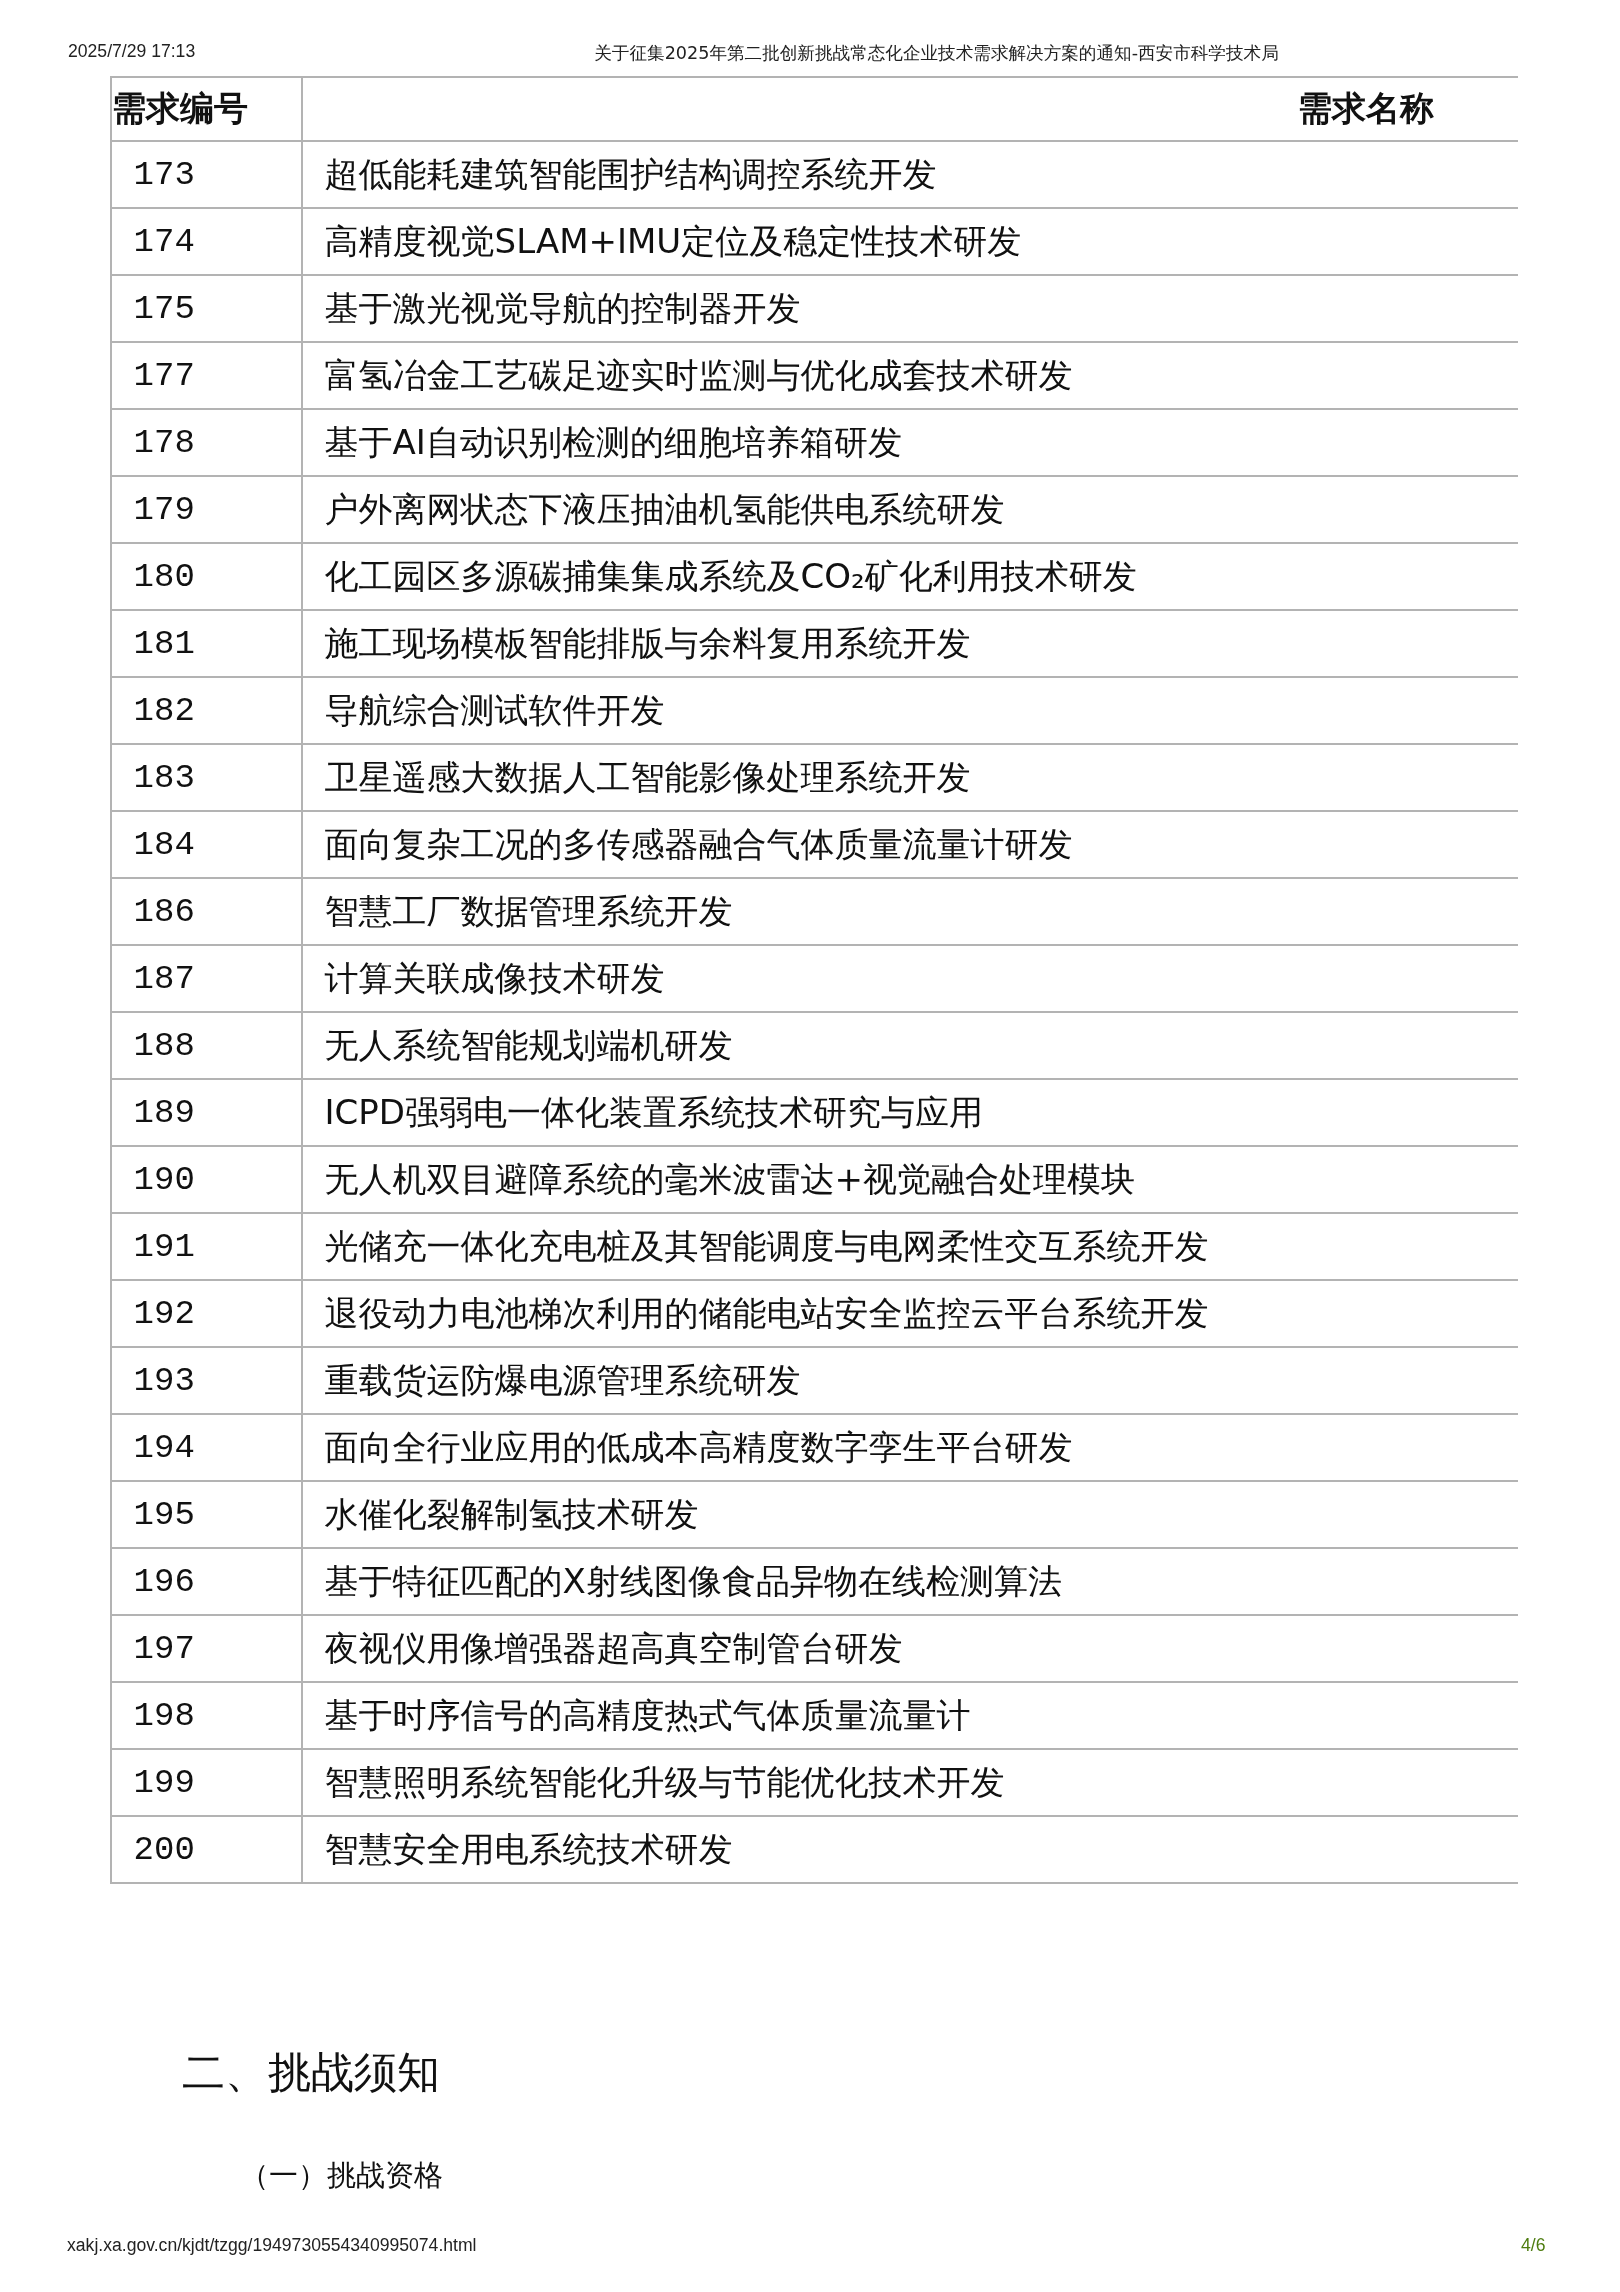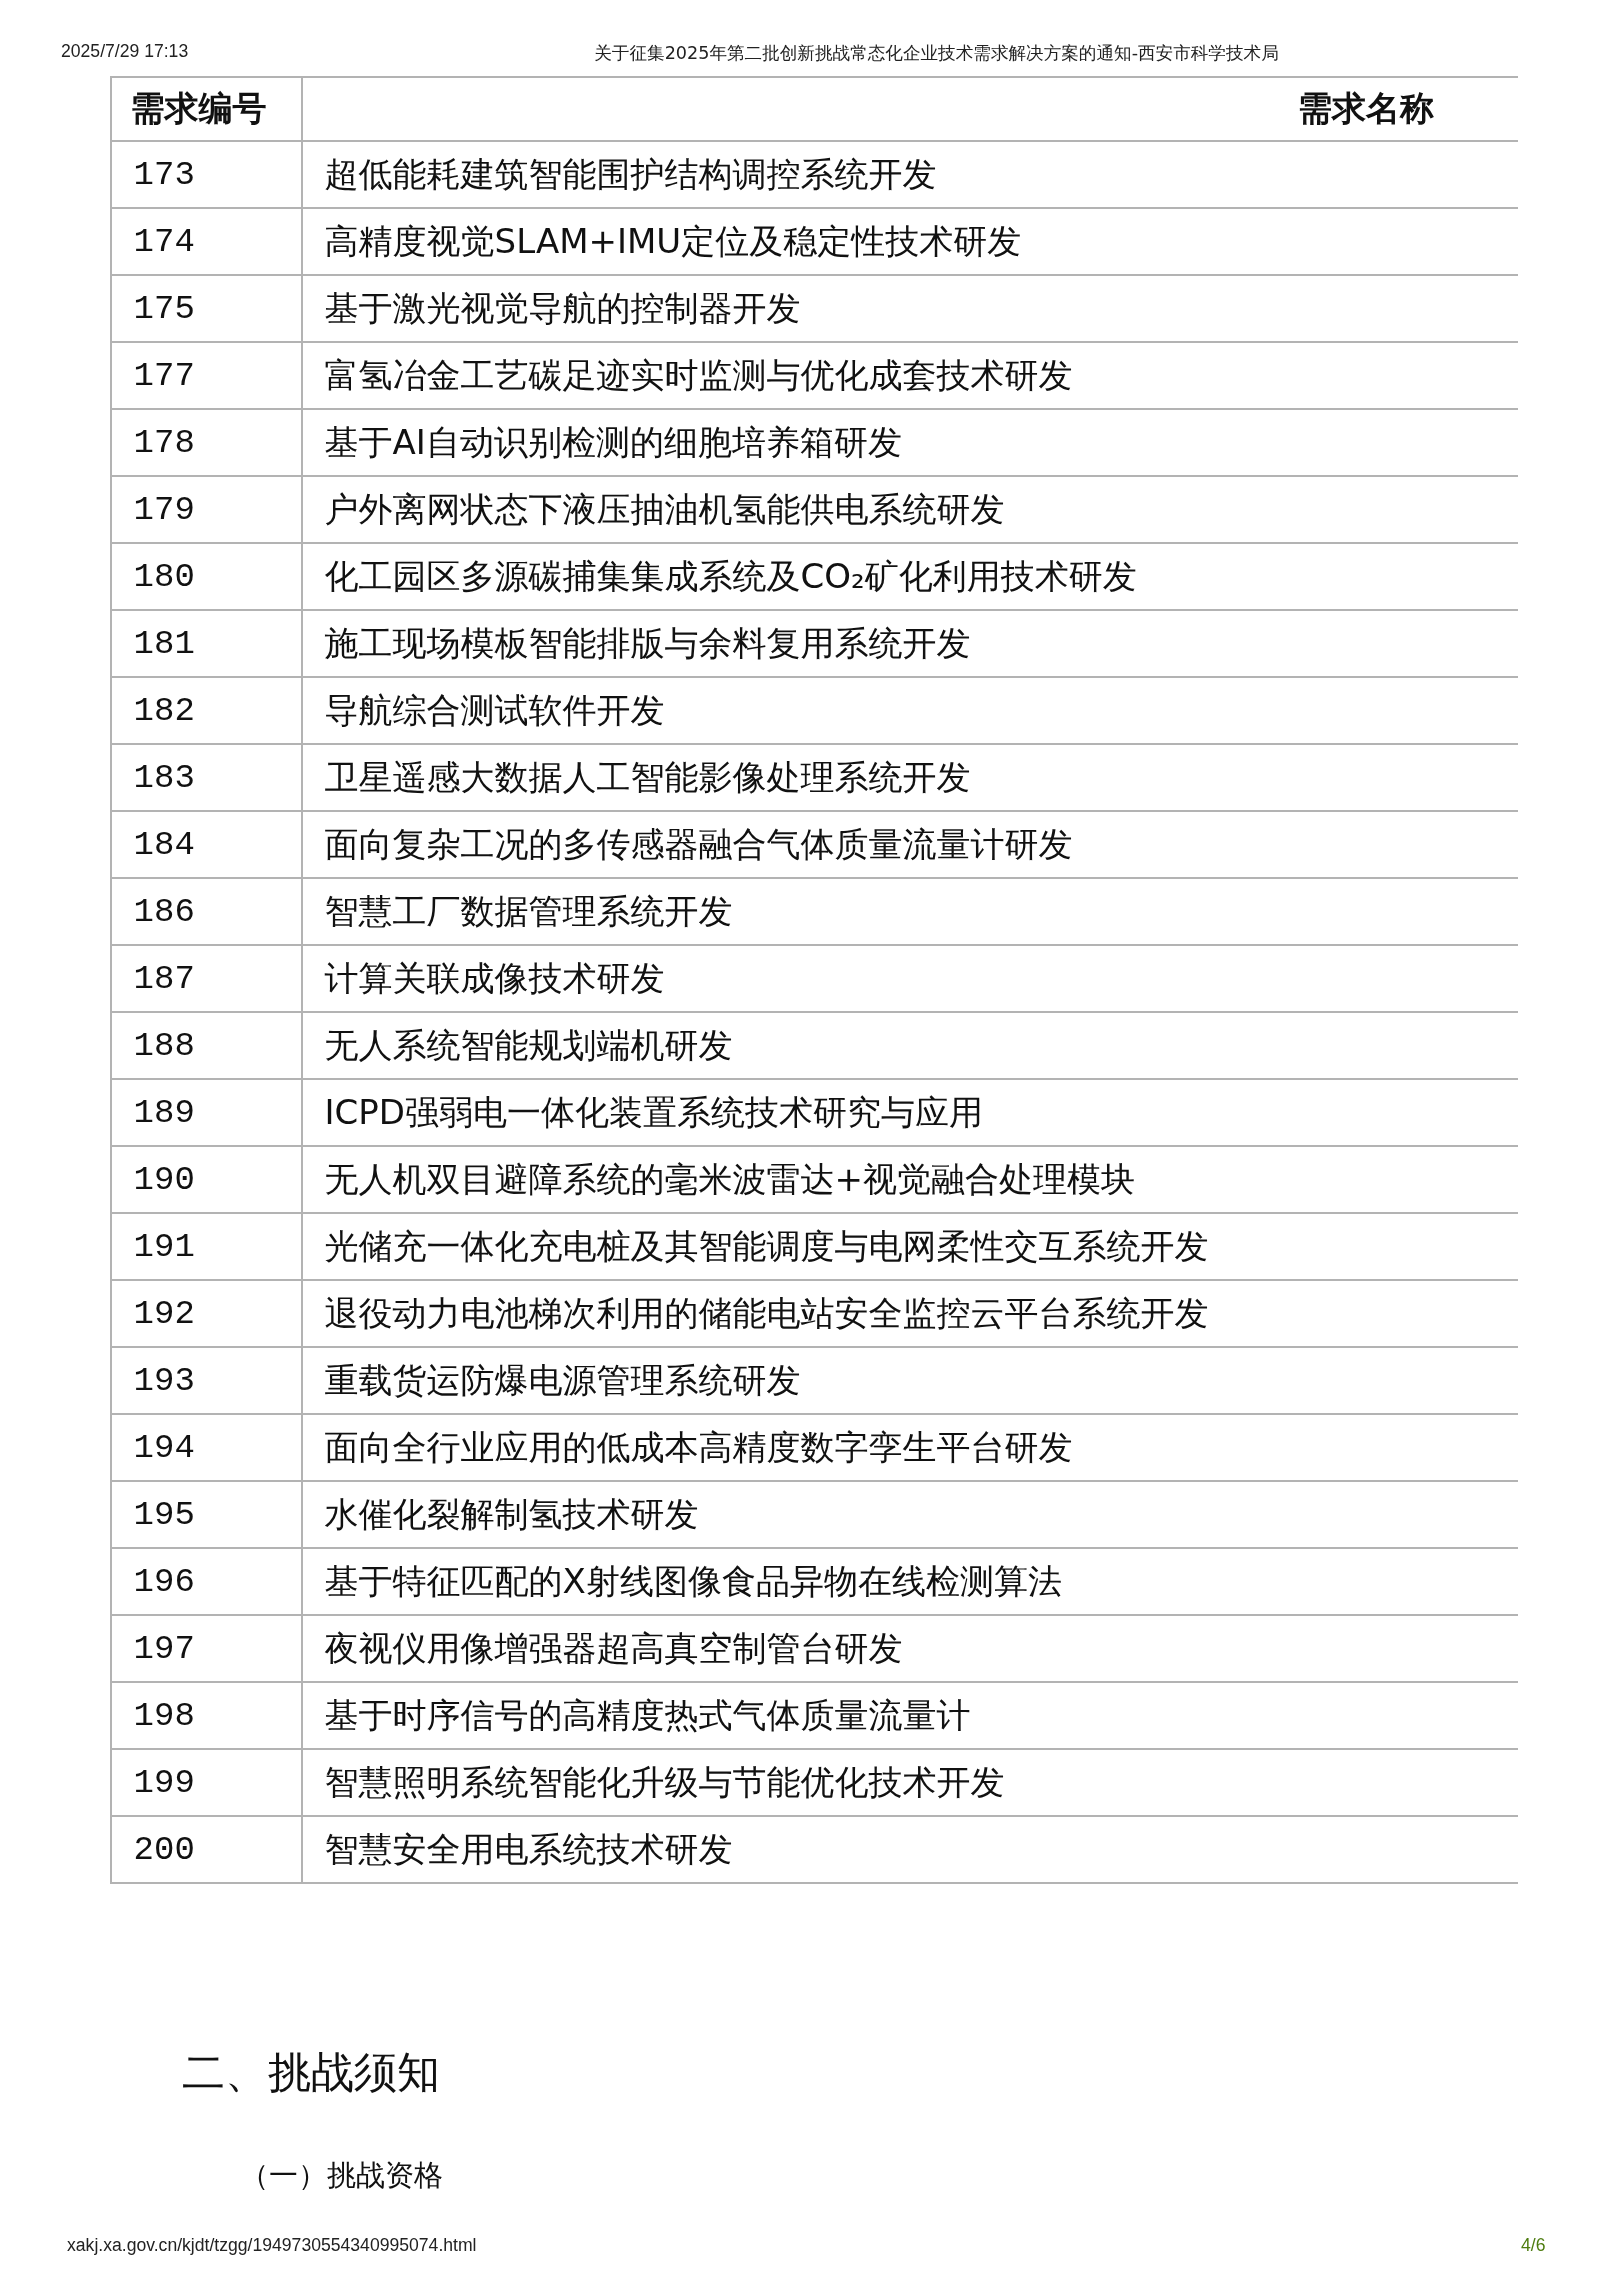--- a/index.html
+++ b/index.html
@@ -1,27 +1,27 @@
 <!DOCTYPE html>
 <html><head>
 <meta charset="utf-8">
 <style>
   html, body { margin:0; padding:0; background:#ffffff; }
   body { width:1620px; height:2293px; position:relative; overflow:hidden;
          font-family:"DejaVu Sans","Liberation Sans",sans-serif; color:#111; }
-  .hdr-date { position:absolute; left:61px; top:41px; font-size:17.6px; font-family:"Liberation Sans",sans-serif; color:#222; }
+  .hdr-date { position:absolute; left:68px; top:41px; font-size:17.6px; font-family:"Liberation Sans",sans-serif; color:#222; }
   .hdr-title { position:absolute; left:510px; top:41px; width:853px; text-align:center; font-size:17.6px; color:#222; white-space:nowrap; }
   .table-clip { position:absolute; left:110px; top:76px; width:1408px; height:1921px; overflow:hidden; }
   table { border-collapse:collapse; table-layout:fixed; width:1411px; }
   col.c1 { width:191px; }
   col.c2 { width:1220px; }
   th, td { border:2.9px solid #b3b3b3; padding:0; text-align:left; vertical-align:middle; }
   tr:first-child th { border-top:2.9px solid #b3b3b3; }
   th { height:62px; font-weight:bold; font-size:34px; color:#111; }
-  th.h1 { text-align:center; padding-right:16px; }
+  th.h1 { padding-right:16px; }
   th.h2 { text-align:right; padding-right:88px; }
   td { height:65px; font-size:34px; color:#111; }
   td.num { padding-left:21.6px; font-family:Liberation Mono, monospace; }
   td.name { padding-left:21.6px; white-space:nowrap; overflow:hidden;margin-left:38px; }
   td:last-child, th:last-child { border-right:none; }
   .sec-heading { position:absolute; left:182px; top:2044px; font-size:43px; color:#111; }
   .sub-heading { position:absolute; left:204px; top:2156px; font-size:29px; color:#111;margin-left:36px; }
   .footer-url { position:absolute; left:67px; top:2235px; font-size:17.6px; font-family:"Liberation Sans",sans-serif; color:#222; }
   .footer-page { position:absolute; left:1521px; top:2235px; font-size:17.6px; font-family:"Liberation Sans",sans-serif; color:#4d7c0f; }
 </style>

